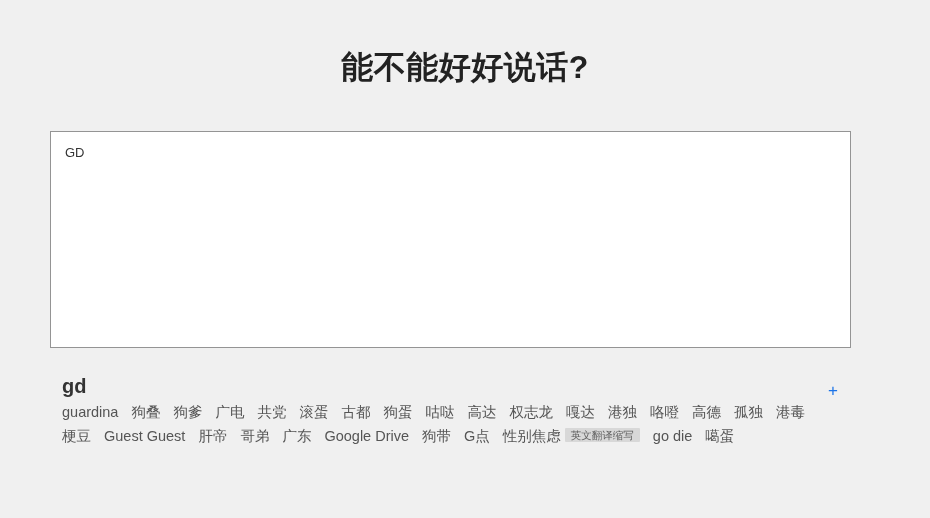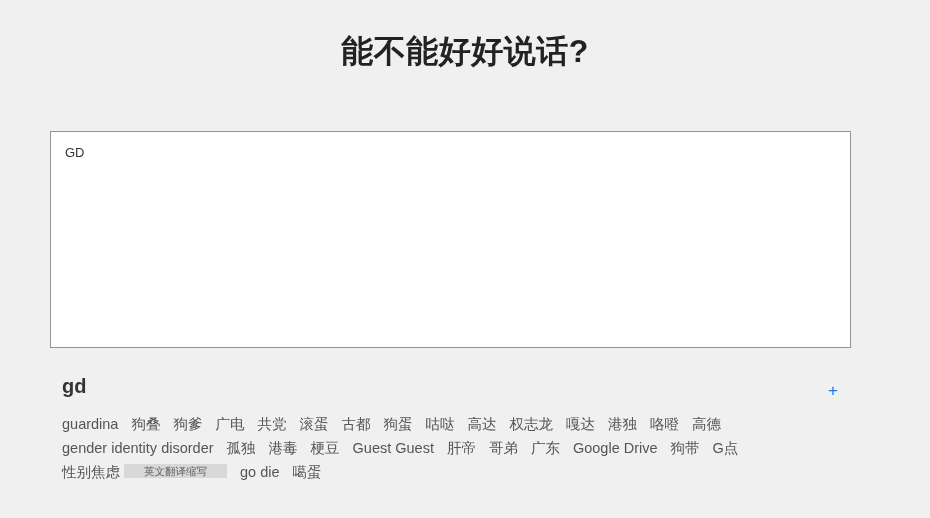--- a/index.html
+++ b/index.html
@@ -13,21 +13,21 @@
     font-family: "Liberation Sans", sans-serif;
     overflow: hidden;
     position: relative;
   }
   .page-title {
     text-align: center;
     font-size: 32px;
     font-weight: bold;
     color: #222222;
     margin: 0;
-    padding-top: 32px;
+    padding-top: 48px;
     letter-spacing: 0.5px;
     line-height: 1.2;
   }
   .input-wrap {
     position: absolute;
     left: 50px;
     top: 131px;
     width: 801px;
     height: 217px;
     box-sizing: border-box;
@@ -69,21 +69,21 @@
     color: #1a73e8;
     font-size: 17px;
     line-height: 1;
     font-weight: 500;
     padding-top: 8px;
     padding-right: 14px;
     cursor: pointer;
     user-select: none;
   }
   .tag-list {
-    margin-top: 14px;
+    margin-top: 2px;
     display: flex;
     flex-wrap: wrap;
     align-items: center;
     width: 745px;
     column-gap: 13px;
     row-gap: 2px;
   }
   .tag {
     font-size: 14.5px;
     color: #555555;
@@ -93,21 +93,21 @@
   }
   .tag .tag-text {
     display: inline;
   }
   .tag-badge {
     display: inline-block;
     background: #d8d8d8;
     color: #606060;
     font-size: 10.5px;
     line-height: 14px;
-    padding: 0 20px;
+    padding: 0 6px;
     margin-left: 4px;
     vertical-align: 2px;
     border-radius: 1px;
     white-space: nowrap;
   }
 </style>
 </head>
 <body>
 
 <h1 class="page-title">能不能好好说话?</h1>
@@ -130,21 +130,20 @@
       <span class="tag"><span class="tag-text">滚蛋</span></span>
       <span class="tag"><span class="tag-text">古都</span></span>
       <span class="tag"><span class="tag-text">狗蛋</span></span>
       <span class="tag"><span class="tag-text">咕哒</span></span>
       <span class="tag"><span class="tag-text">高达</span></span>
       <span class="tag"><span class="tag-text">权志龙</span></span>
       <span class="tag"><span class="tag-text">嘎达</span></span>
       <span class="tag"><span class="tag-text">港独</span></span>
       <span class="tag"><span class="tag-text">咯噔</span></span>
       <span class="tag"><span class="tag-text">高德</span></span>
-      <span class="tag"><span class="tag-text">gender identity disorder</span></span>
       <span class="tag"><span class="tag-text">孤独</span></span>
       <span class="tag"><span class="tag-text">港毒</span></span>
       <span class="tag"><span class="tag-text">梗豆</span></span>
       <span class="tag"><span class="tag-text">Guest Guest</span></span>
       <span class="tag"><span class="tag-text">肝帝</span></span>
       <span class="tag"><span class="tag-text">哥弟</span></span>
       <span class="tag"><span class="tag-text">广东</span></span>
       <span class="tag"><span class="tag-text">Google Drive</span></span>
       <span class="tag"><span class="tag-text">狗带</span></span>
       <span class="tag"><span class="tag-text">G点</span></span>

